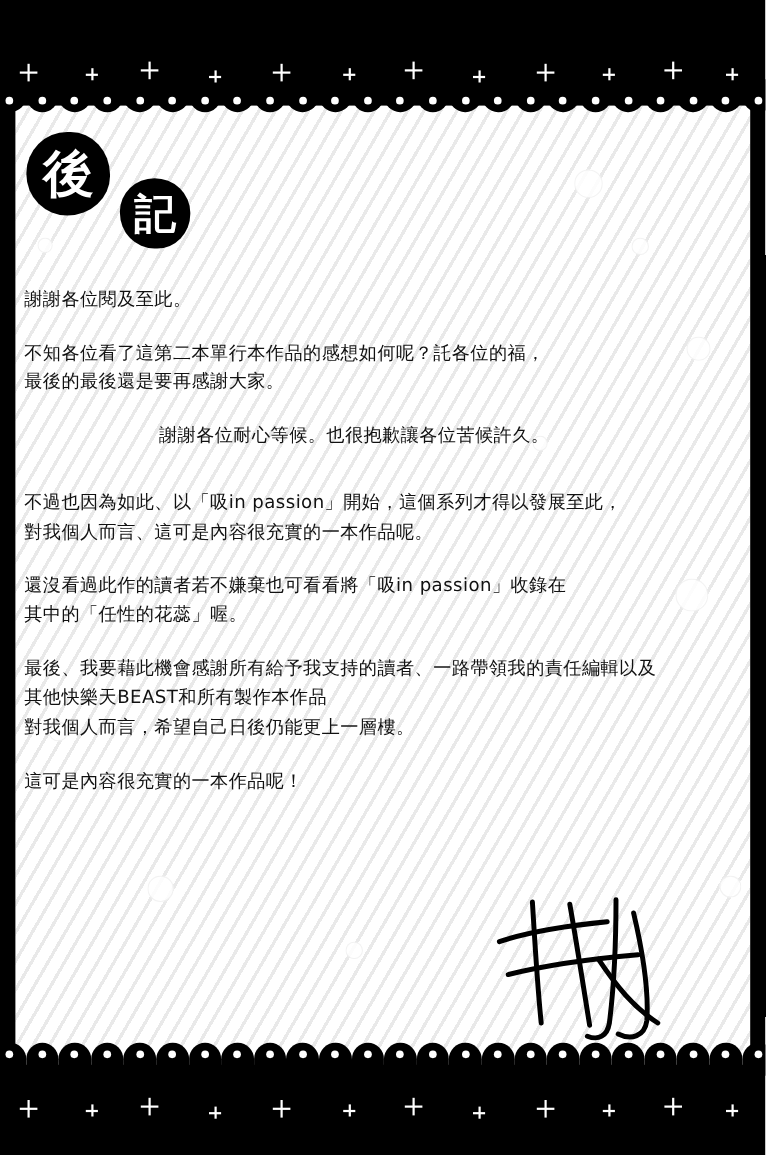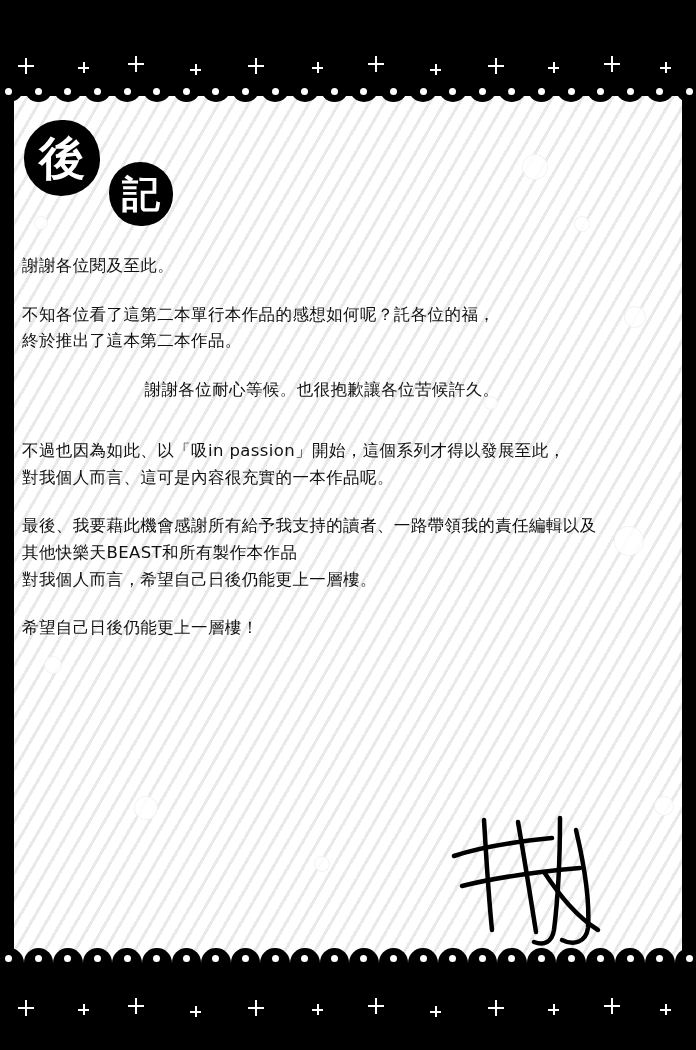--- a/index.html
+++ b/index.html
@@ -149,21 +149,21 @@
     position: absolute;
     left: 22px;
     top: 252px;
     width: 600px;
     font-family: "DejaVu Sans", sans-serif;
     font-size: 16.5px;
     line-height: 1.62;
     color: #111111;
     letter-spacing: 0.4px;
   }
-  .para { margin: 1px 0 22px 0; white-space: pre-wrap; }
+  .para { margin: 7px 0 22px 0; white-space: pre-wrap; }
   .para.gap-lg { margin-bottom: 34px; text-align: center; }
 
   
   .signature {
     position: absolute;
     right: 78px;
     bottom: 98px;
     width: 170px;
     height: 140px;
   }
@@ -273,28 +273,30 @@
   <div class="cross small" style="left:660px; top:1004px;"></div>
 
   <div class="title-wrap">
     <div class="blob blob-1">後</div>
     <div class="blob blob-2">記</div>
   </div>
 
   <div class="body-text">
     <p class="para">謝謝各位閱及至此。</p>
     <p class="para">不知各位看了這第二本單行本作品的感想如何呢？託各位的福，
-終於推出了這本第二本作品。</p>
+最後的最後還是要再感謝大家。</p>
     <p class="para gap-lg">謝謝各位耐心等候。也很抱歉讓各位苦候許久。</p>
     <p class="para">不過也因為如此、以「吸in passion」開始，這個系列才得以發展至此，
 對我個人而言、這可是內容很充實的一本作品呢。</p>
+    <p class="para">還沒看過此作的讀者若不嫌棄也可看看將「吸in passion」收錄在
+其中的「任性的花蕊」喔。</p>
     <p class="para">最後、我要藉此機會感謝所有給予我支持的讀者、一路帶領我的責任編輯以及
 其他快樂天BEAST和所有製作本作品
 對我個人而言，希望自己日後仍能更上一層樓。</p>
-    <p class="para">希望自己日後仍能更上一層樓！</p>
+    <p class="para">這可是內容很充實的一本作品呢！</p>
   </div>
 
   <div class="signature">
     <svg viewBox="0 0 170 140" width="170" height="140" aria-hidden="true">
       <g fill="none" stroke="#000000" stroke-width="4.5" stroke-linecap="round">
         <path d="M6,44 C30,36 64,30 104,26"></path>
         <path d="M14,74 C46,66 86,60 132,56"></path>
         <path d="M36,8 C38,40 40,78 44,118"></path>
         <path d="M70,10 C76,44 82,82 88,120"></path>
         <path d="M112,6 C112,44 110,86 106,118 C104,130 96,134 86,130"></path>

